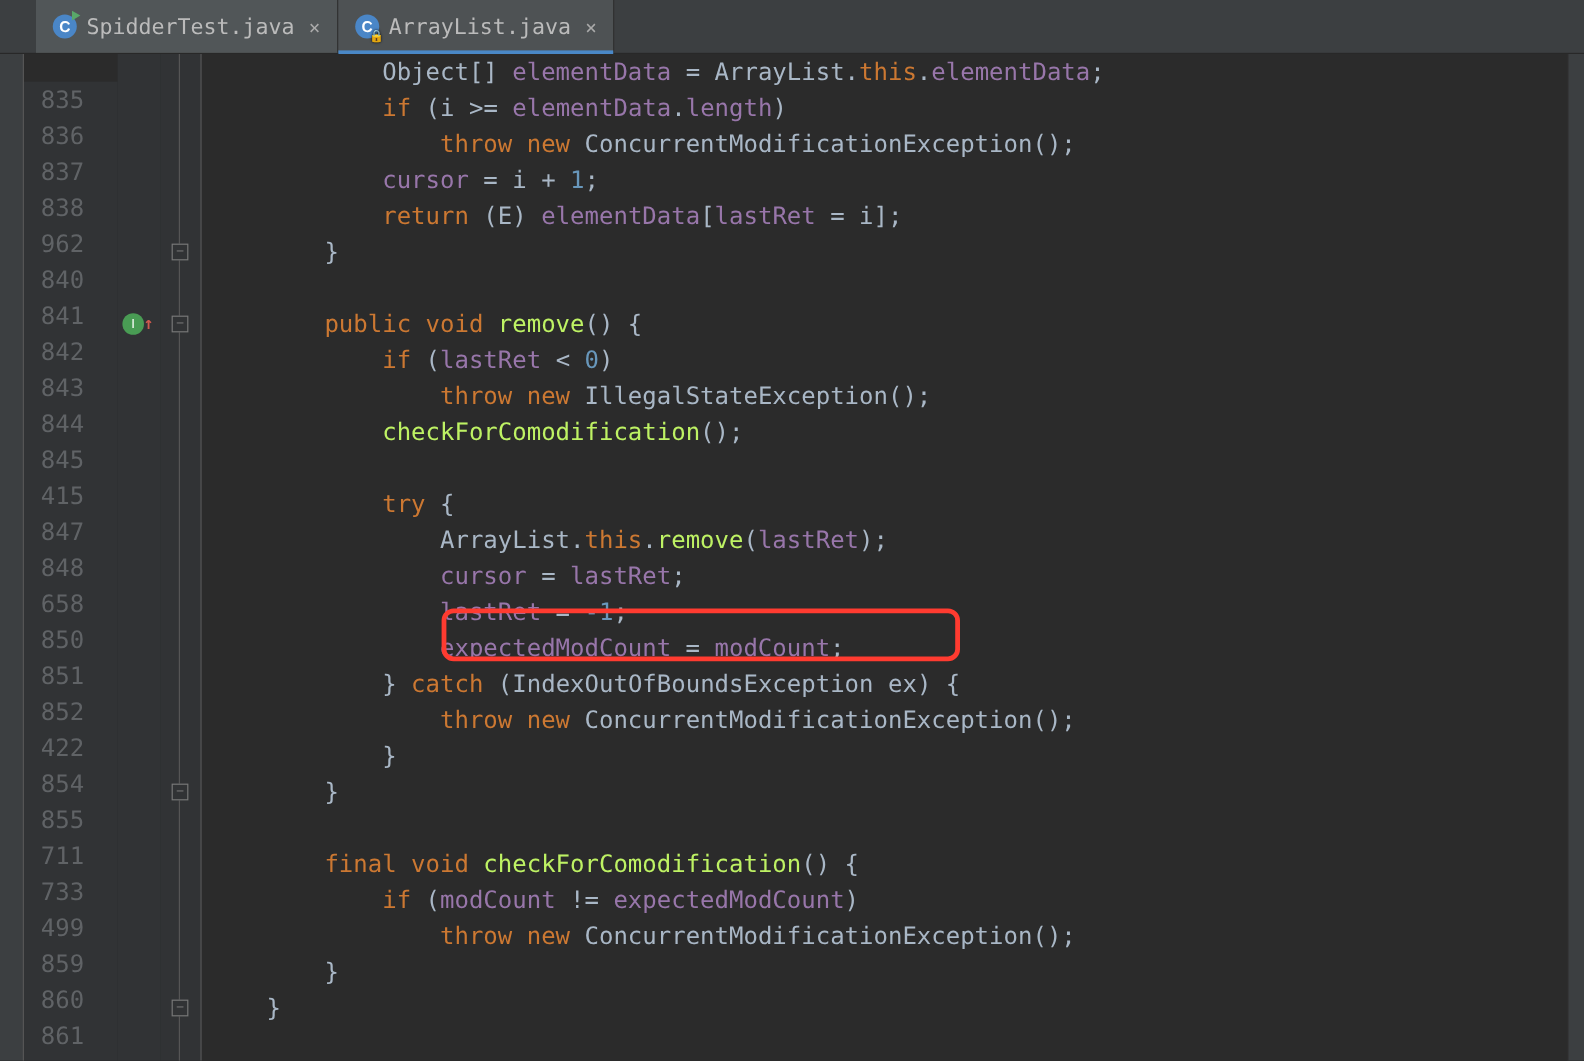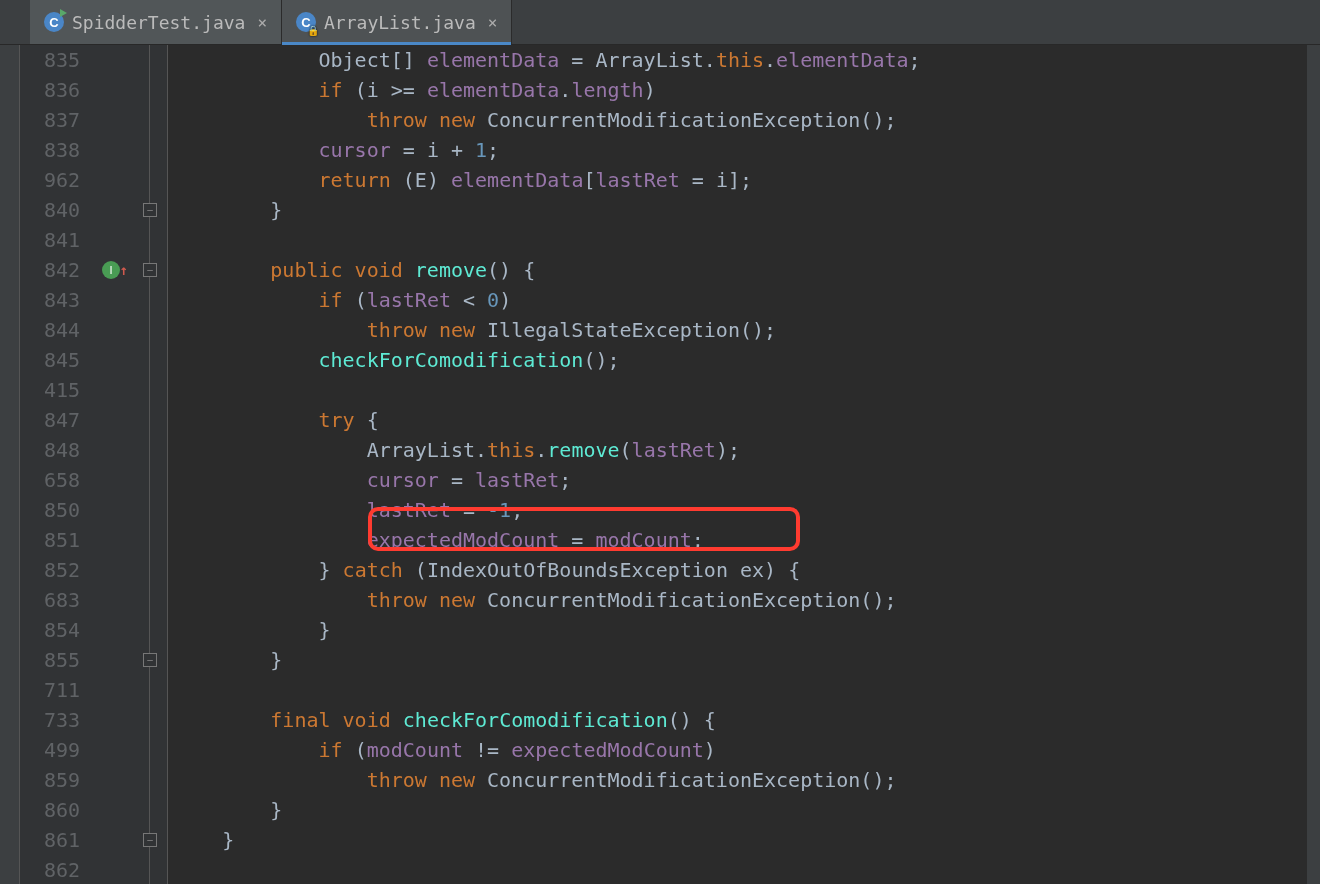--- a/index.html
+++ b/index.html
@@ -81,25 +81,26 @@
     line-height:30px;
   }
   .left-gutter {
     width:20px;
     background:#3c3f41;
     border-right:1px solid #555555;
   }
   .gutter {
     background:#313335;
     color:#606366;
-    text-align:center;
+    text-align:left;
     padding:0 8px 0 14px;
     user-select:none;
     min-width:78px;
     font-size:20px;
+    margin-top:23px;
   }
   .gutter .ln { height:30px; }
   .markers {
     width:36px;
     background:#313335;
     position:relative;
   }
   .markers .mark{
     position:absolute;
     left:4px;
@@ -144,21 +145,21 @@
     flex:1;
     padding-left:6px;
     white-space:pre;
     position:relative;
   }
   .code .row{ height:30px; }
 
   
   .kw   { color:#cc7832; }
   .type { color:#a9b7c6; }
-  .method { color:#5eead4; }
+  .method { color:#bef264; }
   .field  { color:#9876aa; }
   .num    { color:#6897bb; }
   .param  { color:#a9b7c6; }
   .cast   { color:#a9b7c6; }
   .punct  { color:#a9b7c6; }
 
   .highlight-box{
     position:absolute;
     border:4px solid #ff3b30;
     border-radius:10px;
@@ -205,21 +206,21 @@
       <div class="ln">843</div>
       <div class="ln">844</div>
       <div class="ln">845</div>
       <div class="ln">415</div>
       <div class="ln">847</div>
       <div class="ln">848</div>
       <div class="ln">658</div>
       <div class="ln">850</div>
       <div class="ln">851</div>
       <div class="ln">852</div>
-      <div class="ln">683</div>
+      <div class="ln">422</div>
       <div class="ln">854</div>
       <div class="ln">855</div>
       <div class="ln">711</div>
       <div class="ln">733</div>
       <div class="ln">499</div>
       <div class="ln">859</div>
       <div class="ln">860</div>
       <div class="ln">861</div>
       <div class="ln">862</div>
     </div>

